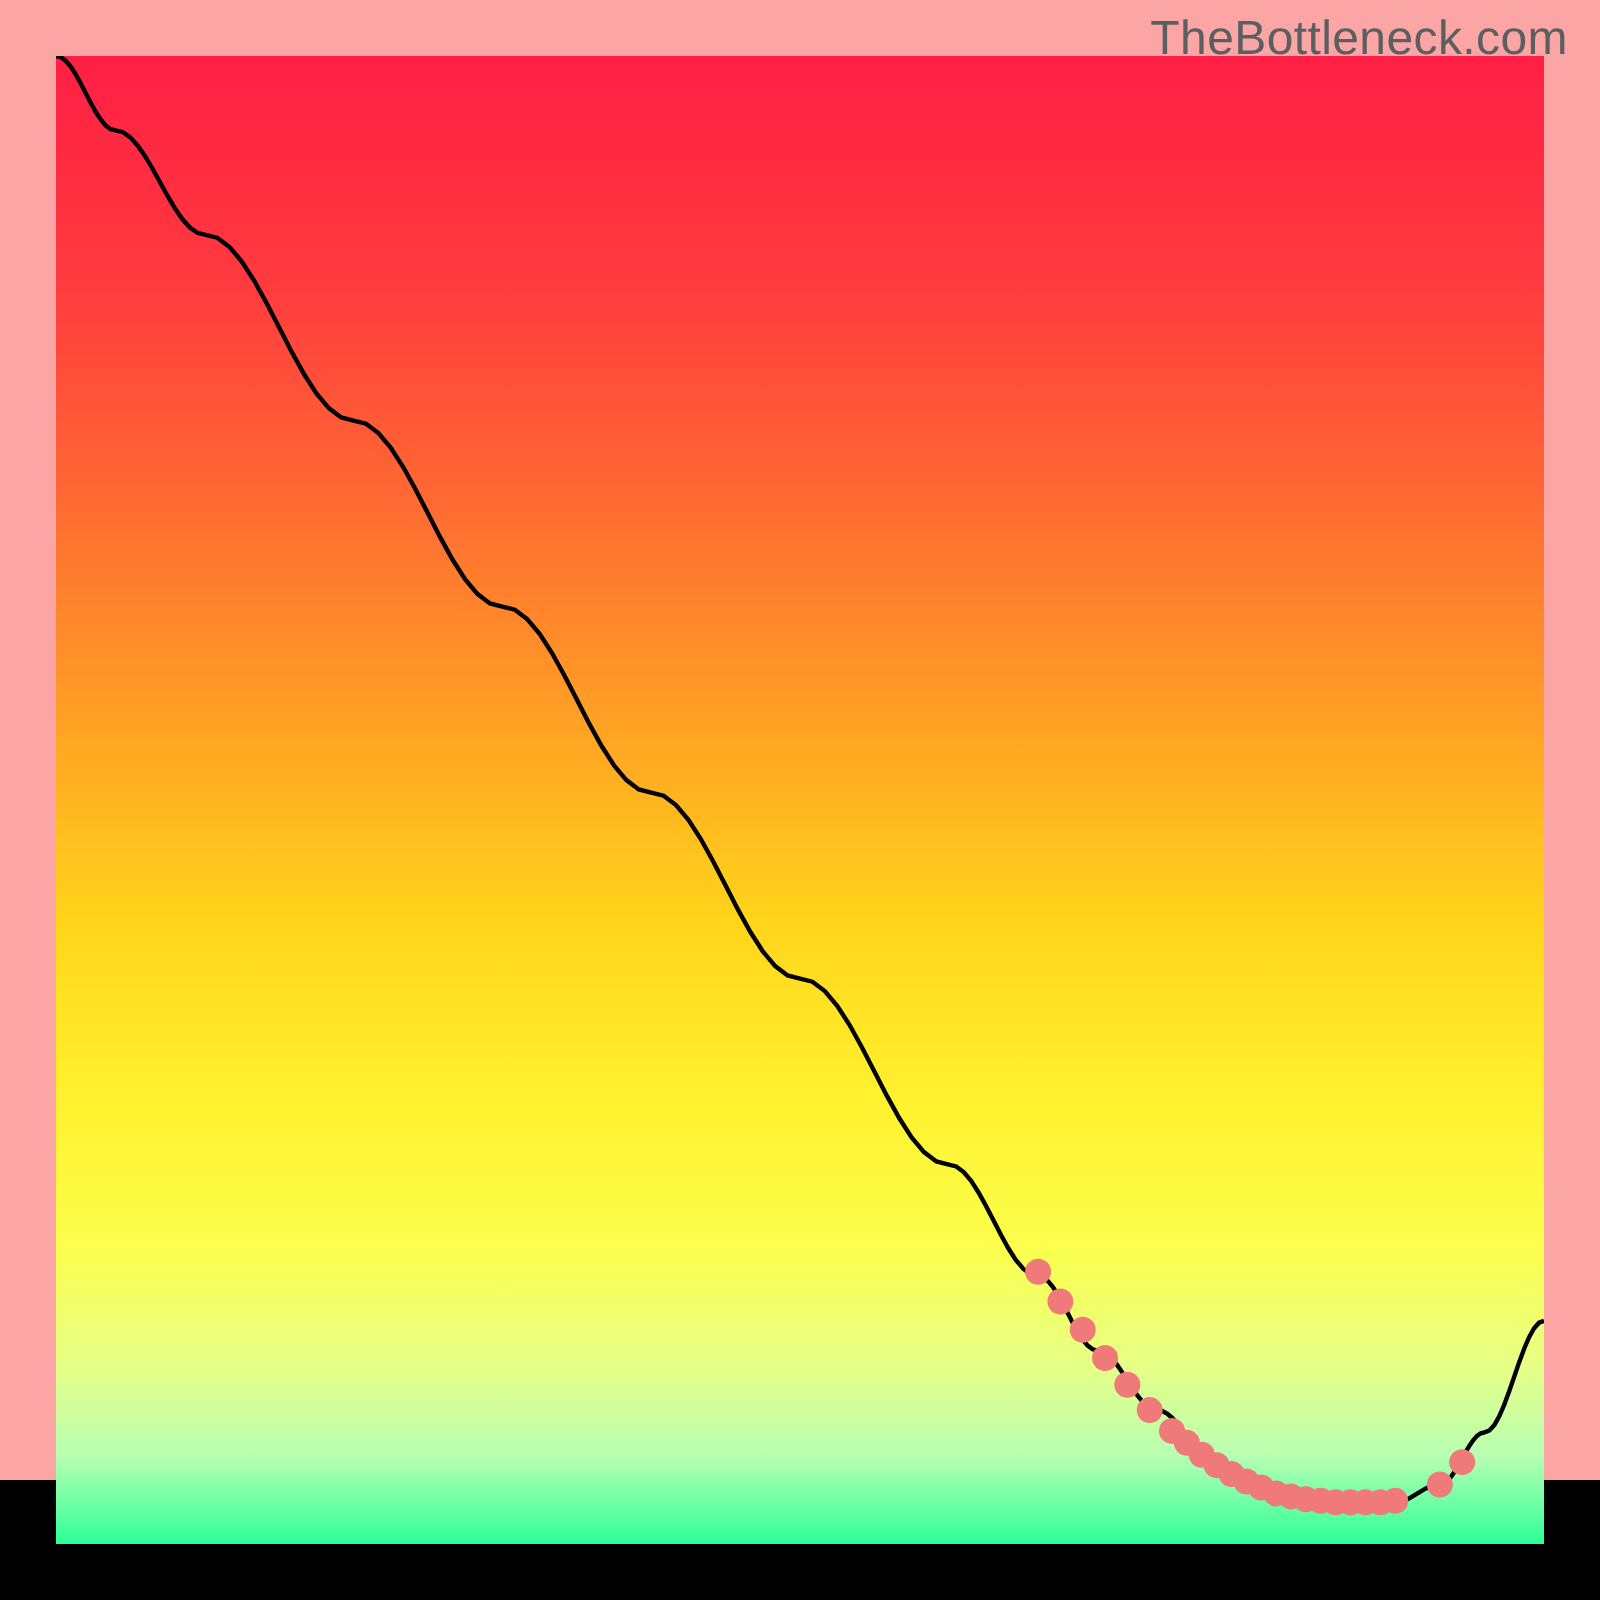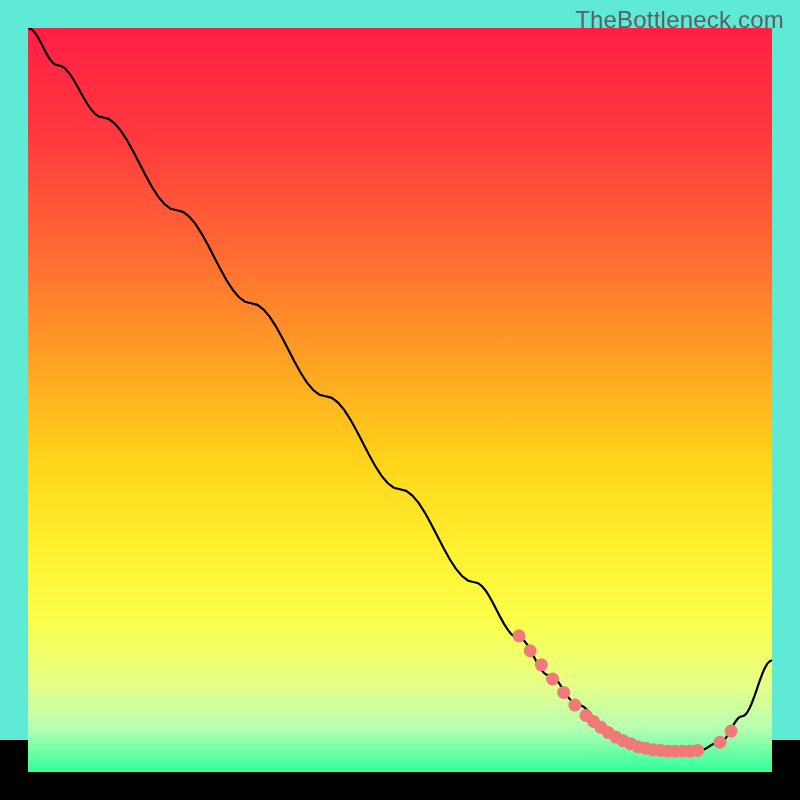--- a/index.html
+++ b/index.html
@@ -8,21 +8,21 @@
     width: 800px;
     height: 800px;
     background: #000;
     overflow: hidden;
     font-family: Arial, Helvetica, sans-serif;
   }
   .frame {
     position: relative;
     width: 800px;
     height: 740px;
-    background: #5eead4;
+    background: #fca5a5;
   }
   .watermark {
     position: absolute;
     top: 6px;
     right: 16px;
     color: #5b5f62;
     font-size: 24px;
     font-weight: 500;
     letter-spacing: 0.2px;
     z-index: 5;

